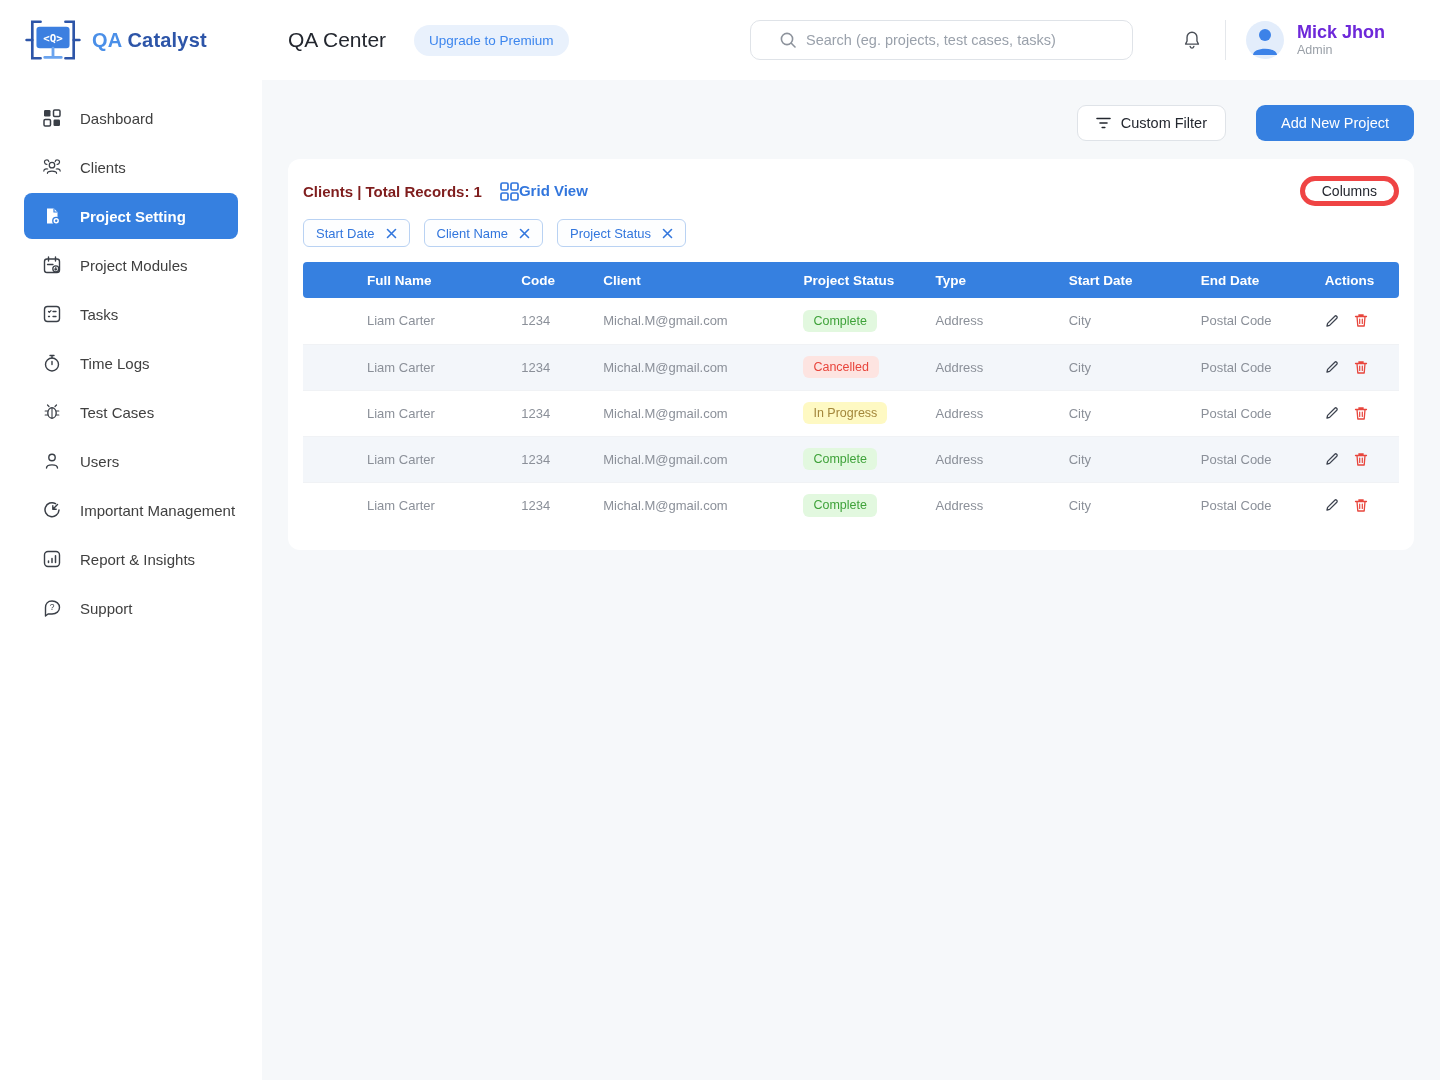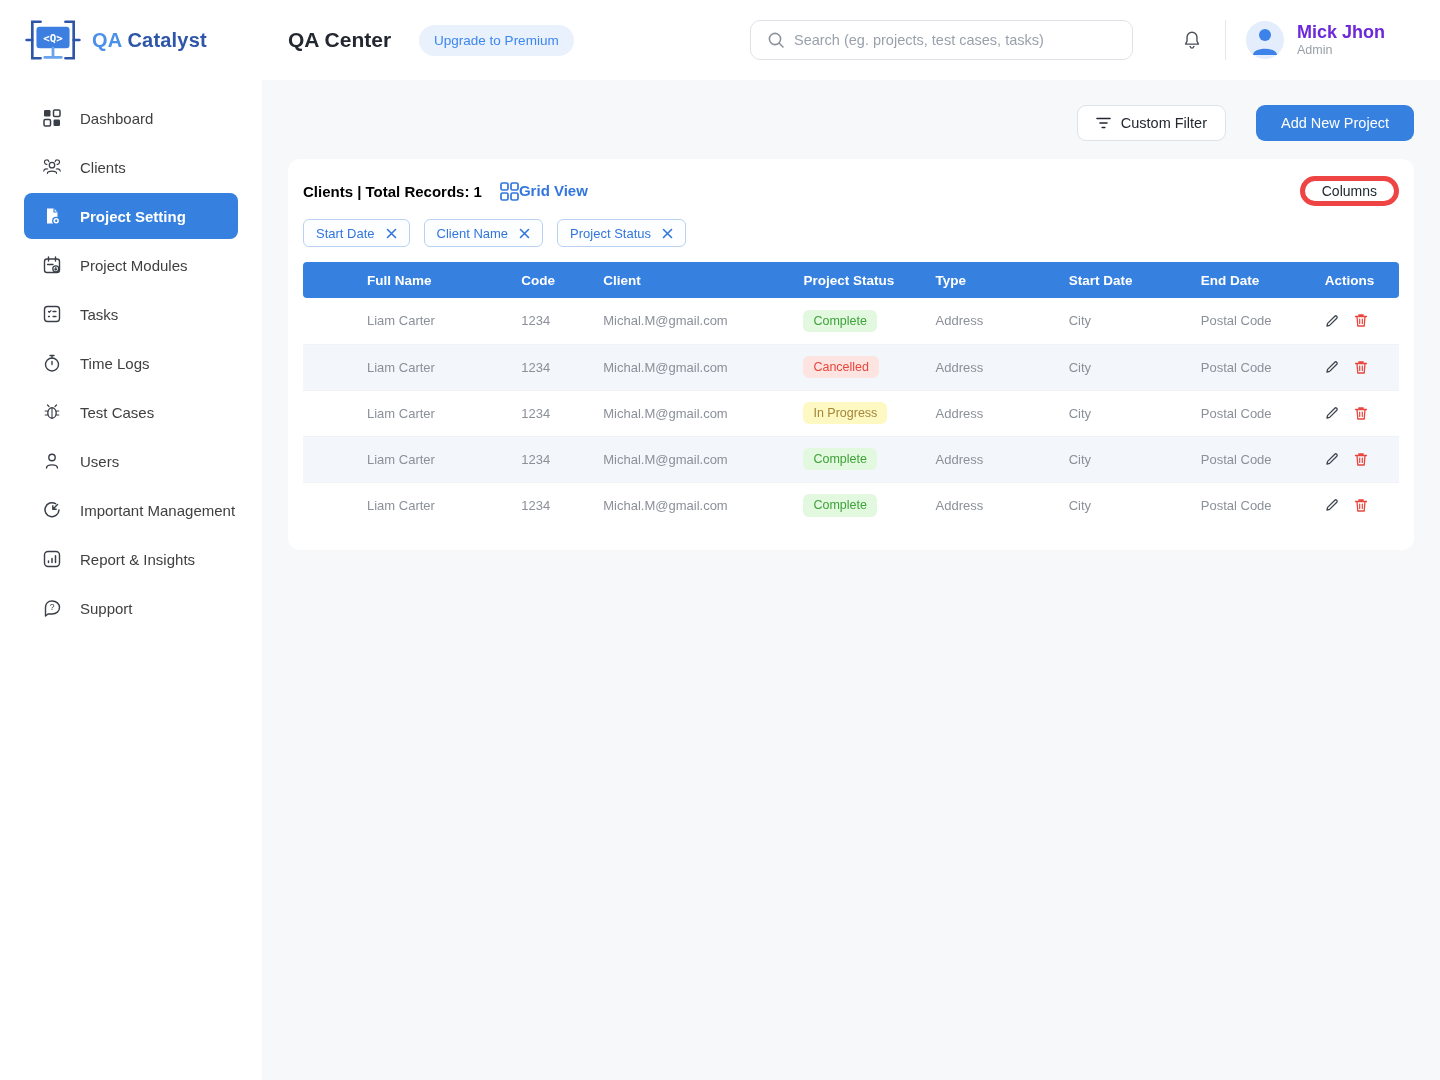--- a/index.html
+++ b/index.html
@@ -11,28 +11,28 @@
 
   
   .header {
     position:absolute; top:0; left:0; width:1440px; height:80px;
     background:#fff; display:flex; align-items:center; z-index:5;
   }
   .logo-wrap { width:262px; padding-left:24px; display:flex; align-items:center; gap:10px; flex:0 0 262px; }
   .logo-text { font-size:20px; font-weight:700; letter-spacing:.2px; }
   .logo-text .qa { color:#4a8fe8; }
   .logo-text .cat { color:#2d55a8; }
-  .page-title { font-size:21px; font-weight:700; color:#23272f; margin-left:26px; }
+  .page-title { font-size:21px; font-weight:400; color:#23272f; margin-left:26px; }
   .upgrade-pill {
     margin-left:28px; background:#e9f1fc; color:#3d86ee; font-size:13.5px;
     padding:8px 15px; border-radius:17px; cursor:pointer; white-space:nowrap;
   }
   .search-box {
     margin-left:auto; width:383px; height:40px; border:1px solid #dfe3e8;
-    border-radius:10px; display:flex; align-items:center; padding:0 16px; gap:9px;
+    border-radius:10px; display:flex; align-items:center; padding:0 28px; gap:9px;
     background:#fff;
   }
   .search-box input {
     border:none; outline:none; flex:1; font-size:14.5px; color:#3a3f47;
     font-family:"Liberation Sans", sans-serif; background:transparent;
   }
   .search-box input::placeholder { color:#9aa1ab; }
   .bell-btn { margin-left:48px; cursor:pointer; display:flex; align-items:center; }
   .v-divider { width:1px; height:40px; background:#e4e7eb; margin:0 20px 0 22px; }
   .avatar {
@@ -66,21 +66,21 @@
     color:#23272f; cursor:pointer; font-family:"Liberation Sans", sans-serif;
   }
   .btn-primary {
     height:36px; display:inline-flex; align-items:center; justify-content:center; padding:0 25px;
     background:#3680e0; border:none; border-radius:9px; font-size:14.5px; font-weight:400;
     color:#fff; cursor:pointer; font-family:"Liberation Sans", sans-serif;
   }
 
   .card { margin:0 26px; background:#fff; border-radius:12px; padding:17px 15px 22px; }
   .card-head { display:flex; align-items:center; }
-  .card-title { font-size:15px; font-weight:700; color:#000000; }
+  .card-title { font-size:15px; font-weight:700; color:#7f1d1d; }
   .gridview { display:flex; align-items:flex-start; gap:0; margin-left:18px; cursor:pointer; }
   .gridview-label { color:#3276dd; font-size:15px; font-weight:700; }
   .btn-columns {
     margin-left:auto; height:30px; padding:0 17px; background:#fff; border:5px solid #ef4444;
     border-radius:15px; font-size:14px; color:#23272f; cursor:pointer; font-family:"Liberation Sans", sans-serif;
   }
   .chips { display:flex; gap:14px; margin:13px 0 15px; }
   .chip {
     height:28px; display:inline-flex; align-items:center; gap:11px; padding:0 12px;
     border:1px solid #b9d2f3; border-radius:6px; background:#fdfeff;

